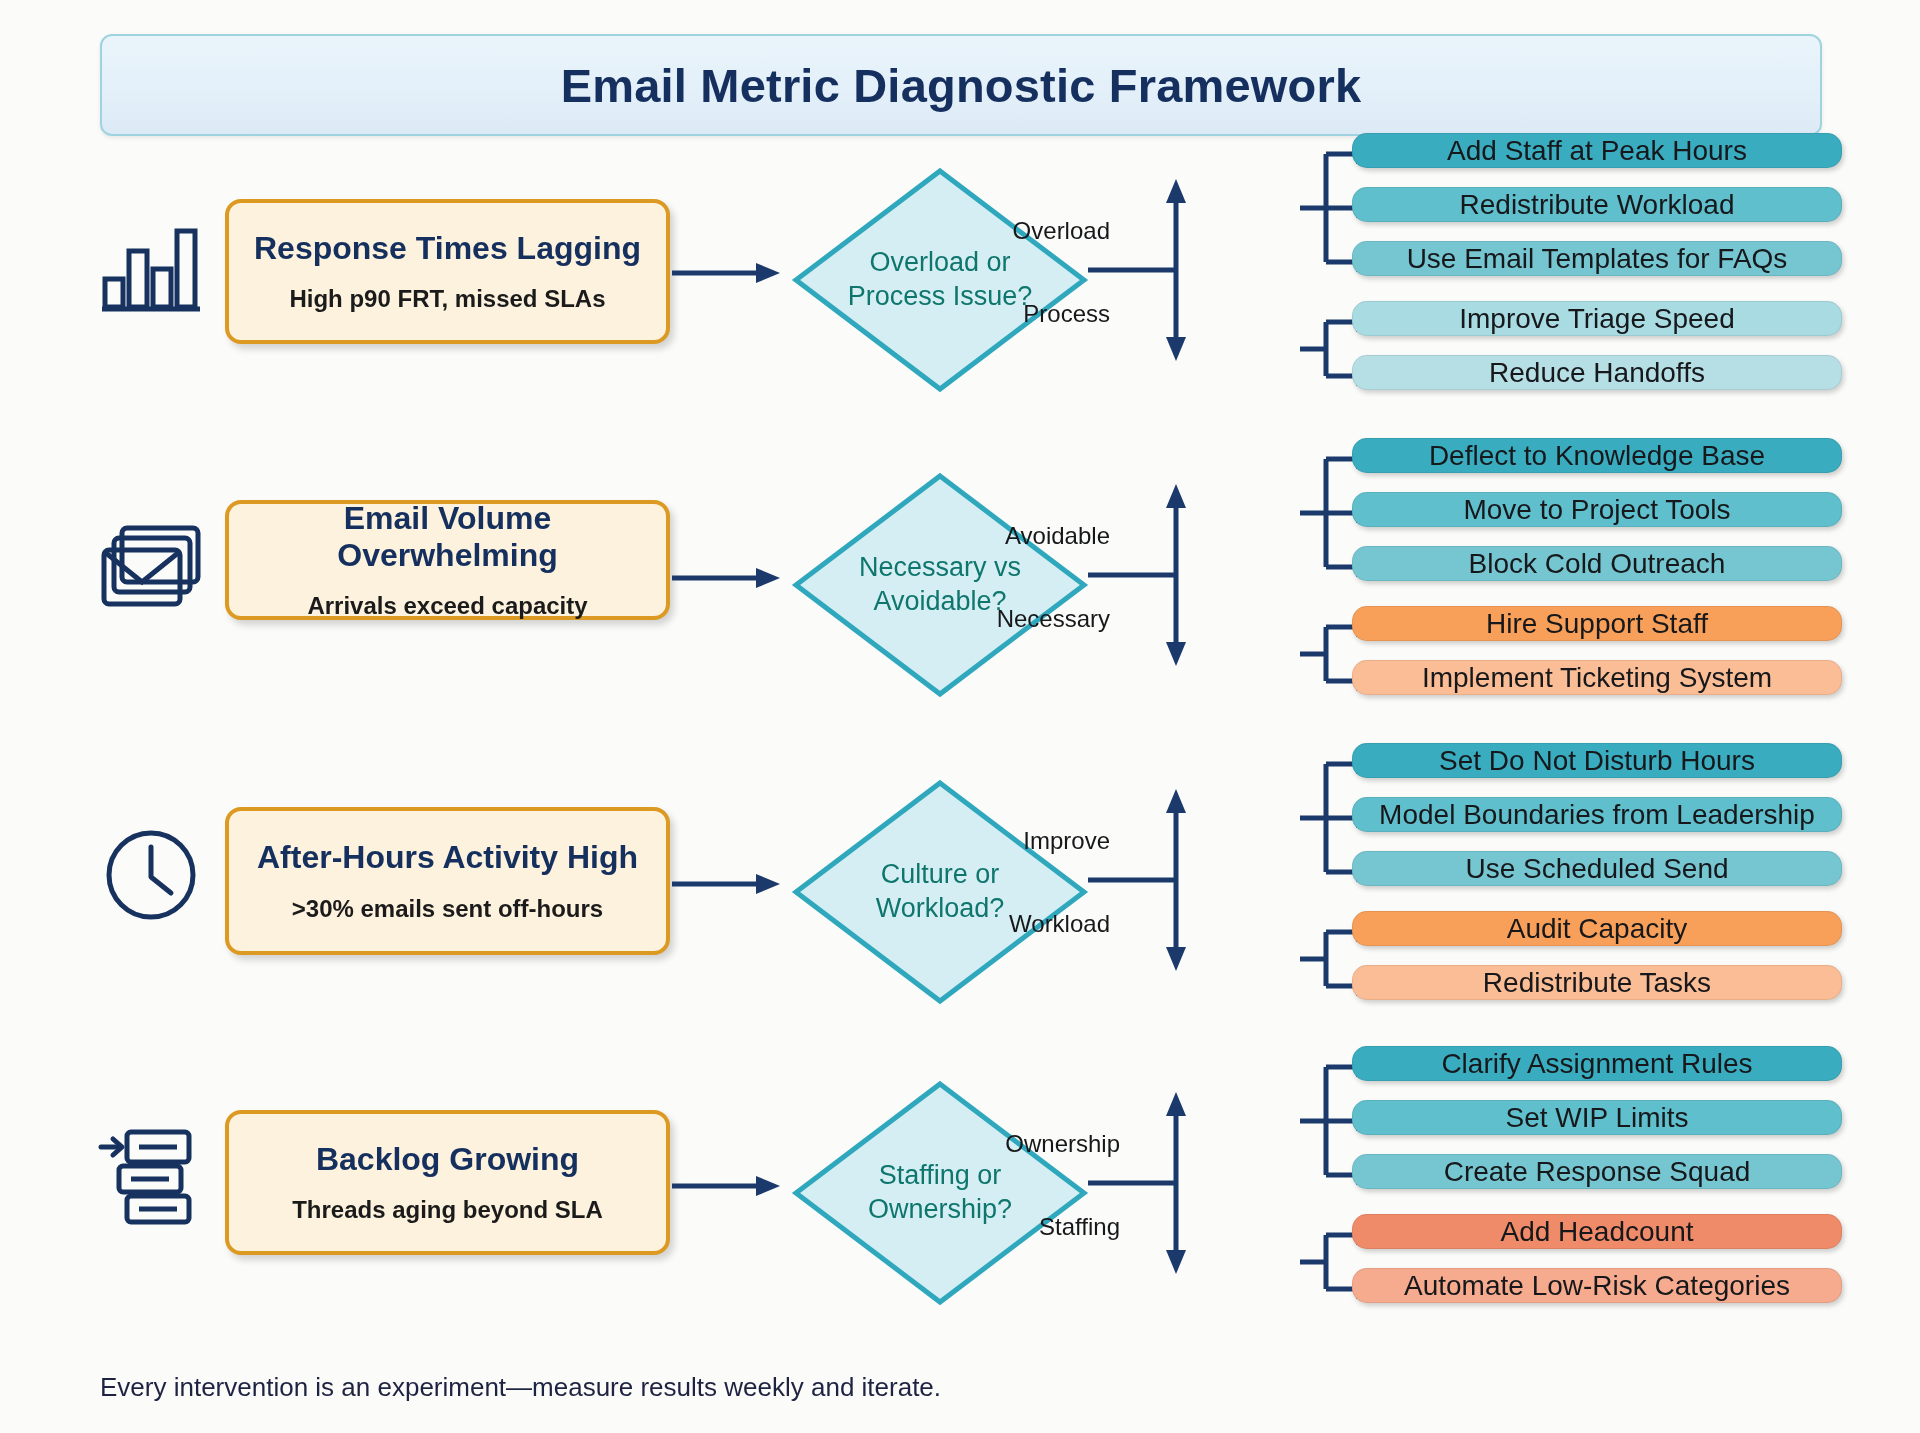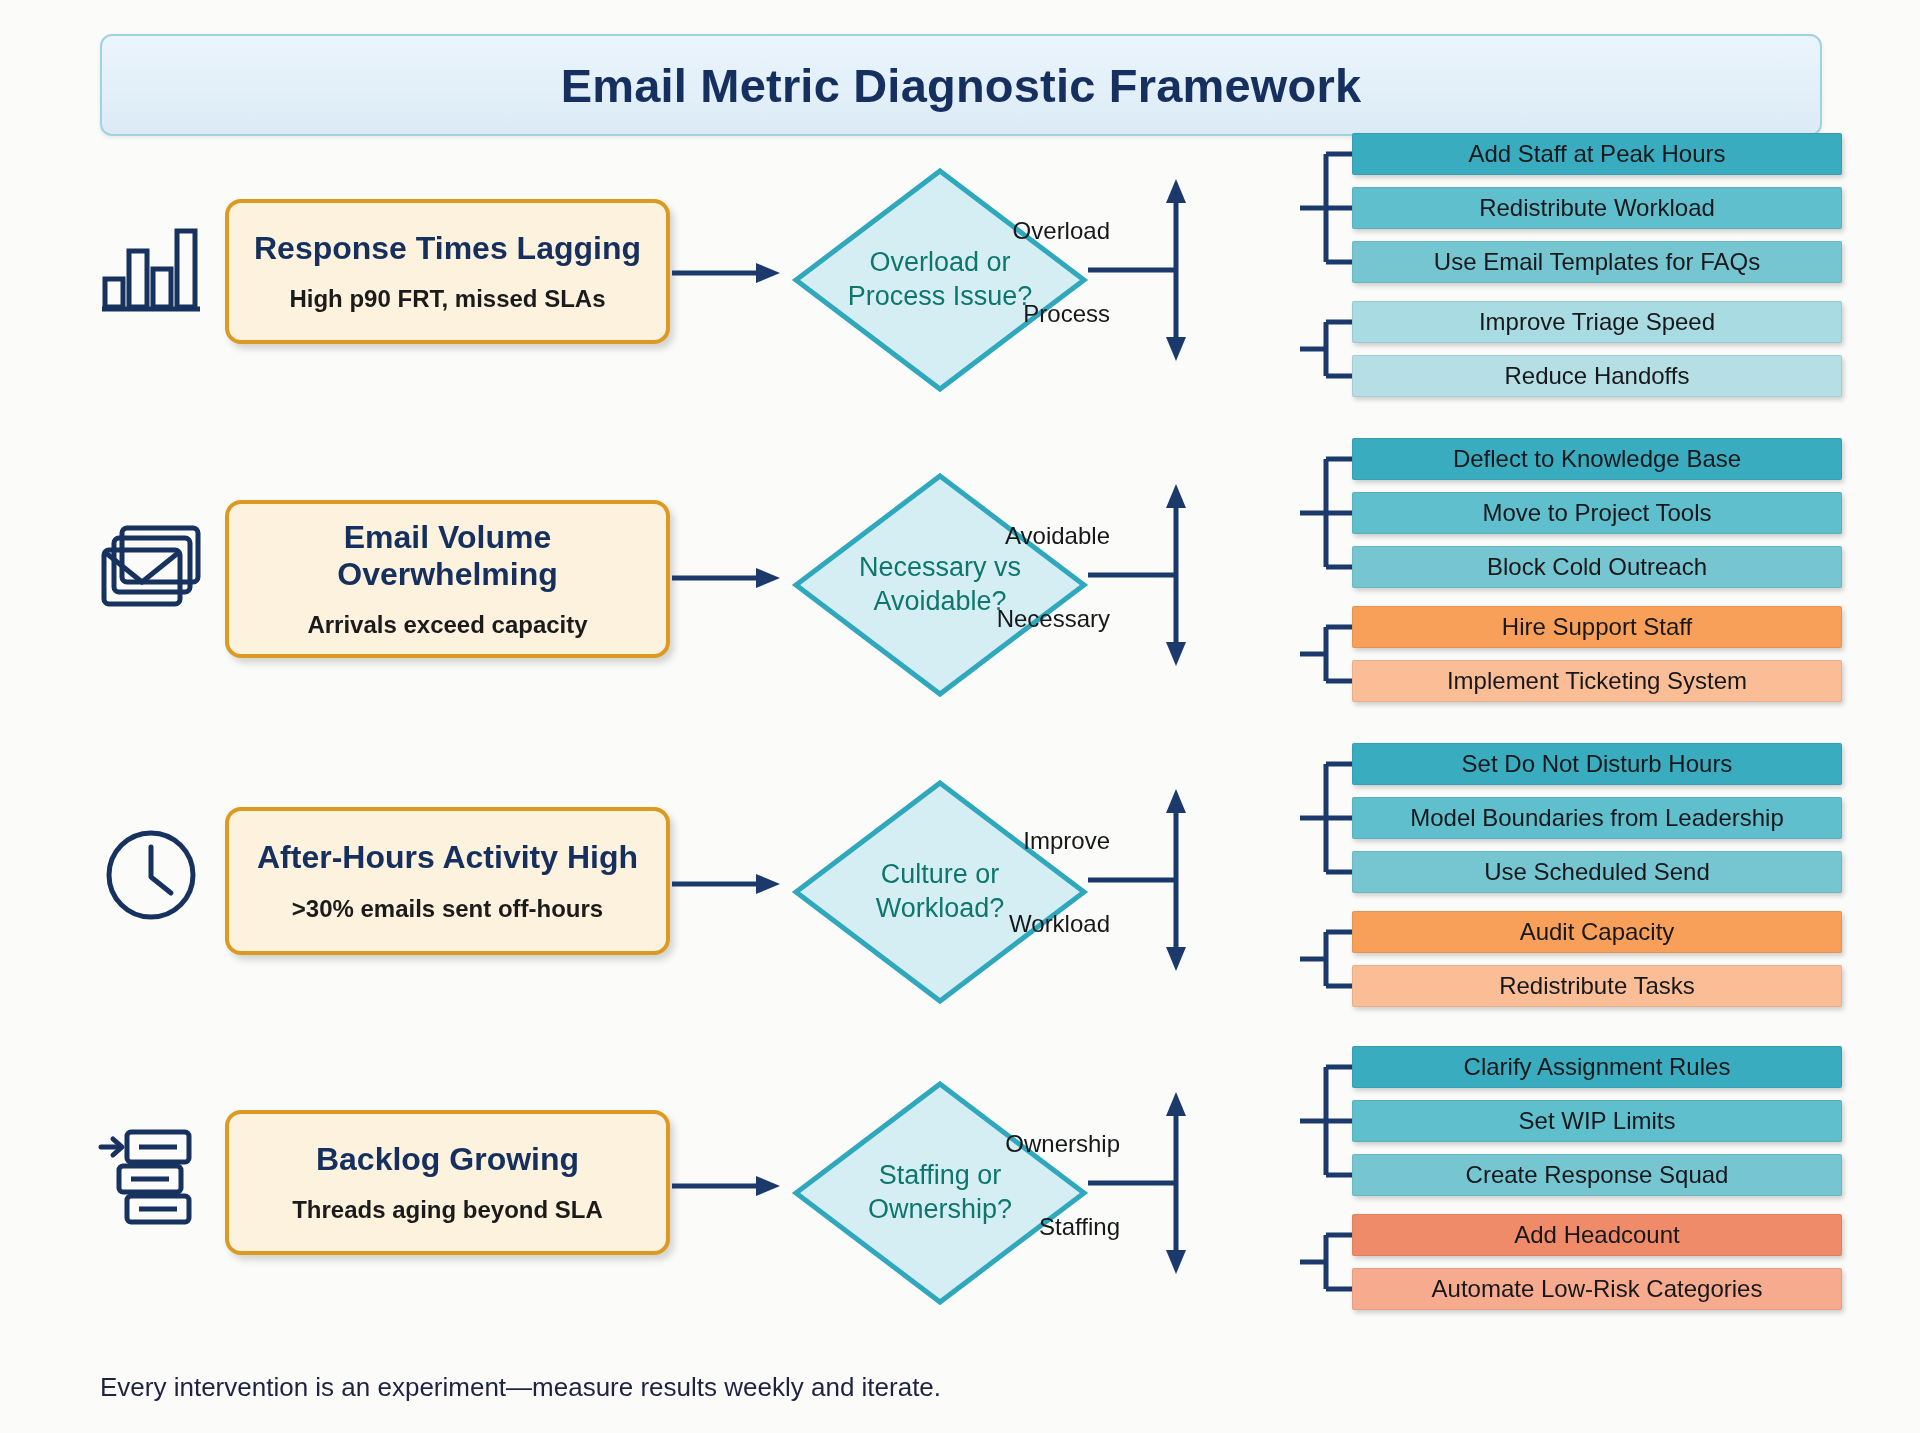--- a/index.html
+++ b/index.html
@@ -47,21 +47,21 @@
   .problem-card{
     position:absolute;left:225px;width:445px;
     border:4px solid #dd9a22;border-radius:16px;
     background:#fdf2dd;
     box-shadow:4px 5px 7px rgba(0,0,0,.16);
     box-sizing:border-box;
     display:flex;flex-direction:column;align-items:center;justify-content:center;
     padding:12px 14px;
   }
   .r1 .problem-card{top:44px;height:145px;}
-  .r2 .problem-card{top:40px;height:158px;}
+  .r2 .problem-card{top:40px;height:120px;}
   .r3 .problem-card{top:42px;height:148px;}
   .r4 .problem-card{top:52px;height:145px;}
   .problem-title{
     font-size:32px;font-weight:bold;line-height:1.13;text-align:center;
     color:#15305e;
   }
   .problem-sub{
     font-size:24px;font-weight:bold;text-align:center;margin-top:19px;
     color:#1b1b1b;
   }
@@ -92,25 +92,25 @@
   .branch{position:absolute;left:1088px;top:0;width:160px;height:230px;}
   .r4 .branch{height:250px;}
   .branch-label{
     position:absolute;font-size:24px;color:#17181a;white-space:nowrap;
     text-align:right;right:30px;
   }
   .branch-label.lower{}
 
   
   .chip{
-    position:absolute;left:1352px;width:490px;height:42px;
-    border-radius:2px;
+    position:absolute;left:1352px;width:490px;height:35px;
+    border-radius:15px;
     box-shadow:2px 3px 5px rgba(0,0,0,.18);
     display:flex;align-items:center;justify-content:center;
-    font-size:24px;color:#16181b;box-sizing:border-box;
+    font-size:28px;color:#16181b;box-sizing:border-box;
     border:1px solid rgba(0,0,0,.08);
   }
 
   .bracket{position:absolute;left:1300px;}
 
   .footer{
     position:absolute;left:100px;top:1372px;
     font-size:26px;color:#1d2340;font-weight:normal;text-align:center;
   }
 </style>

